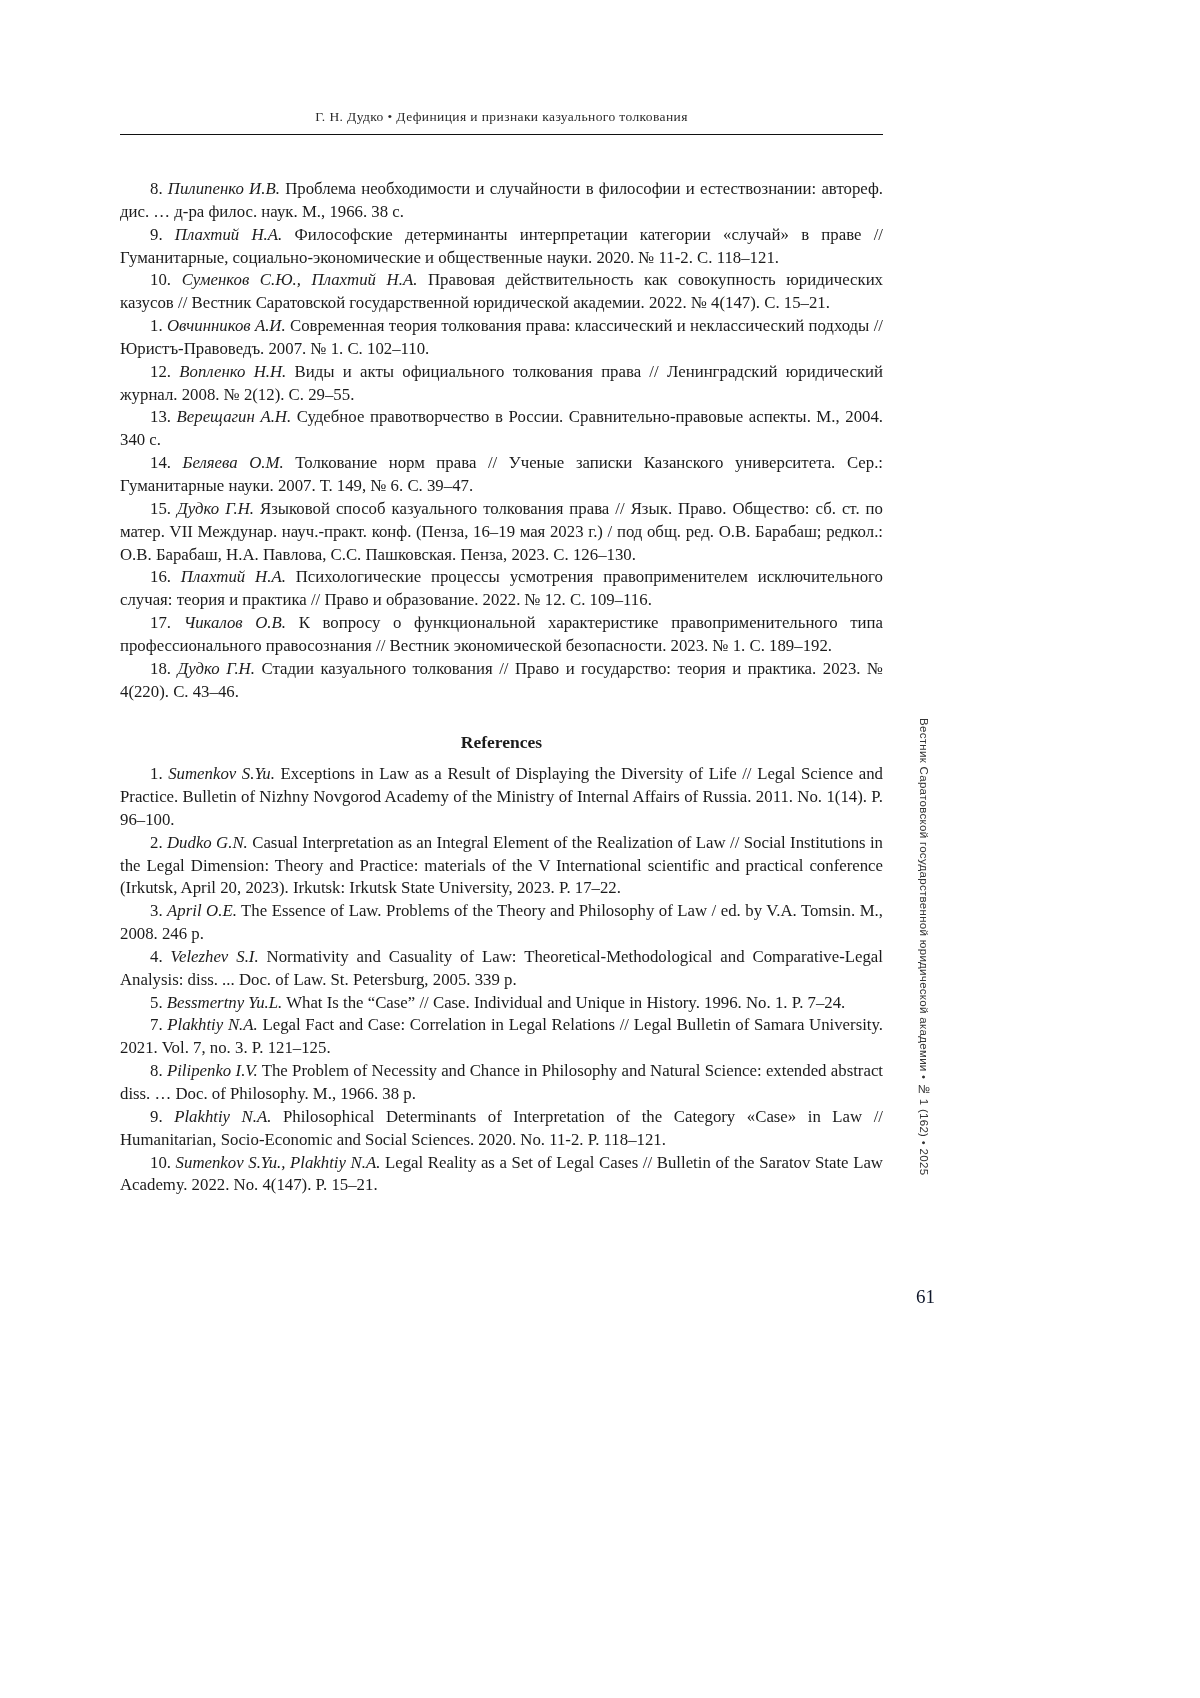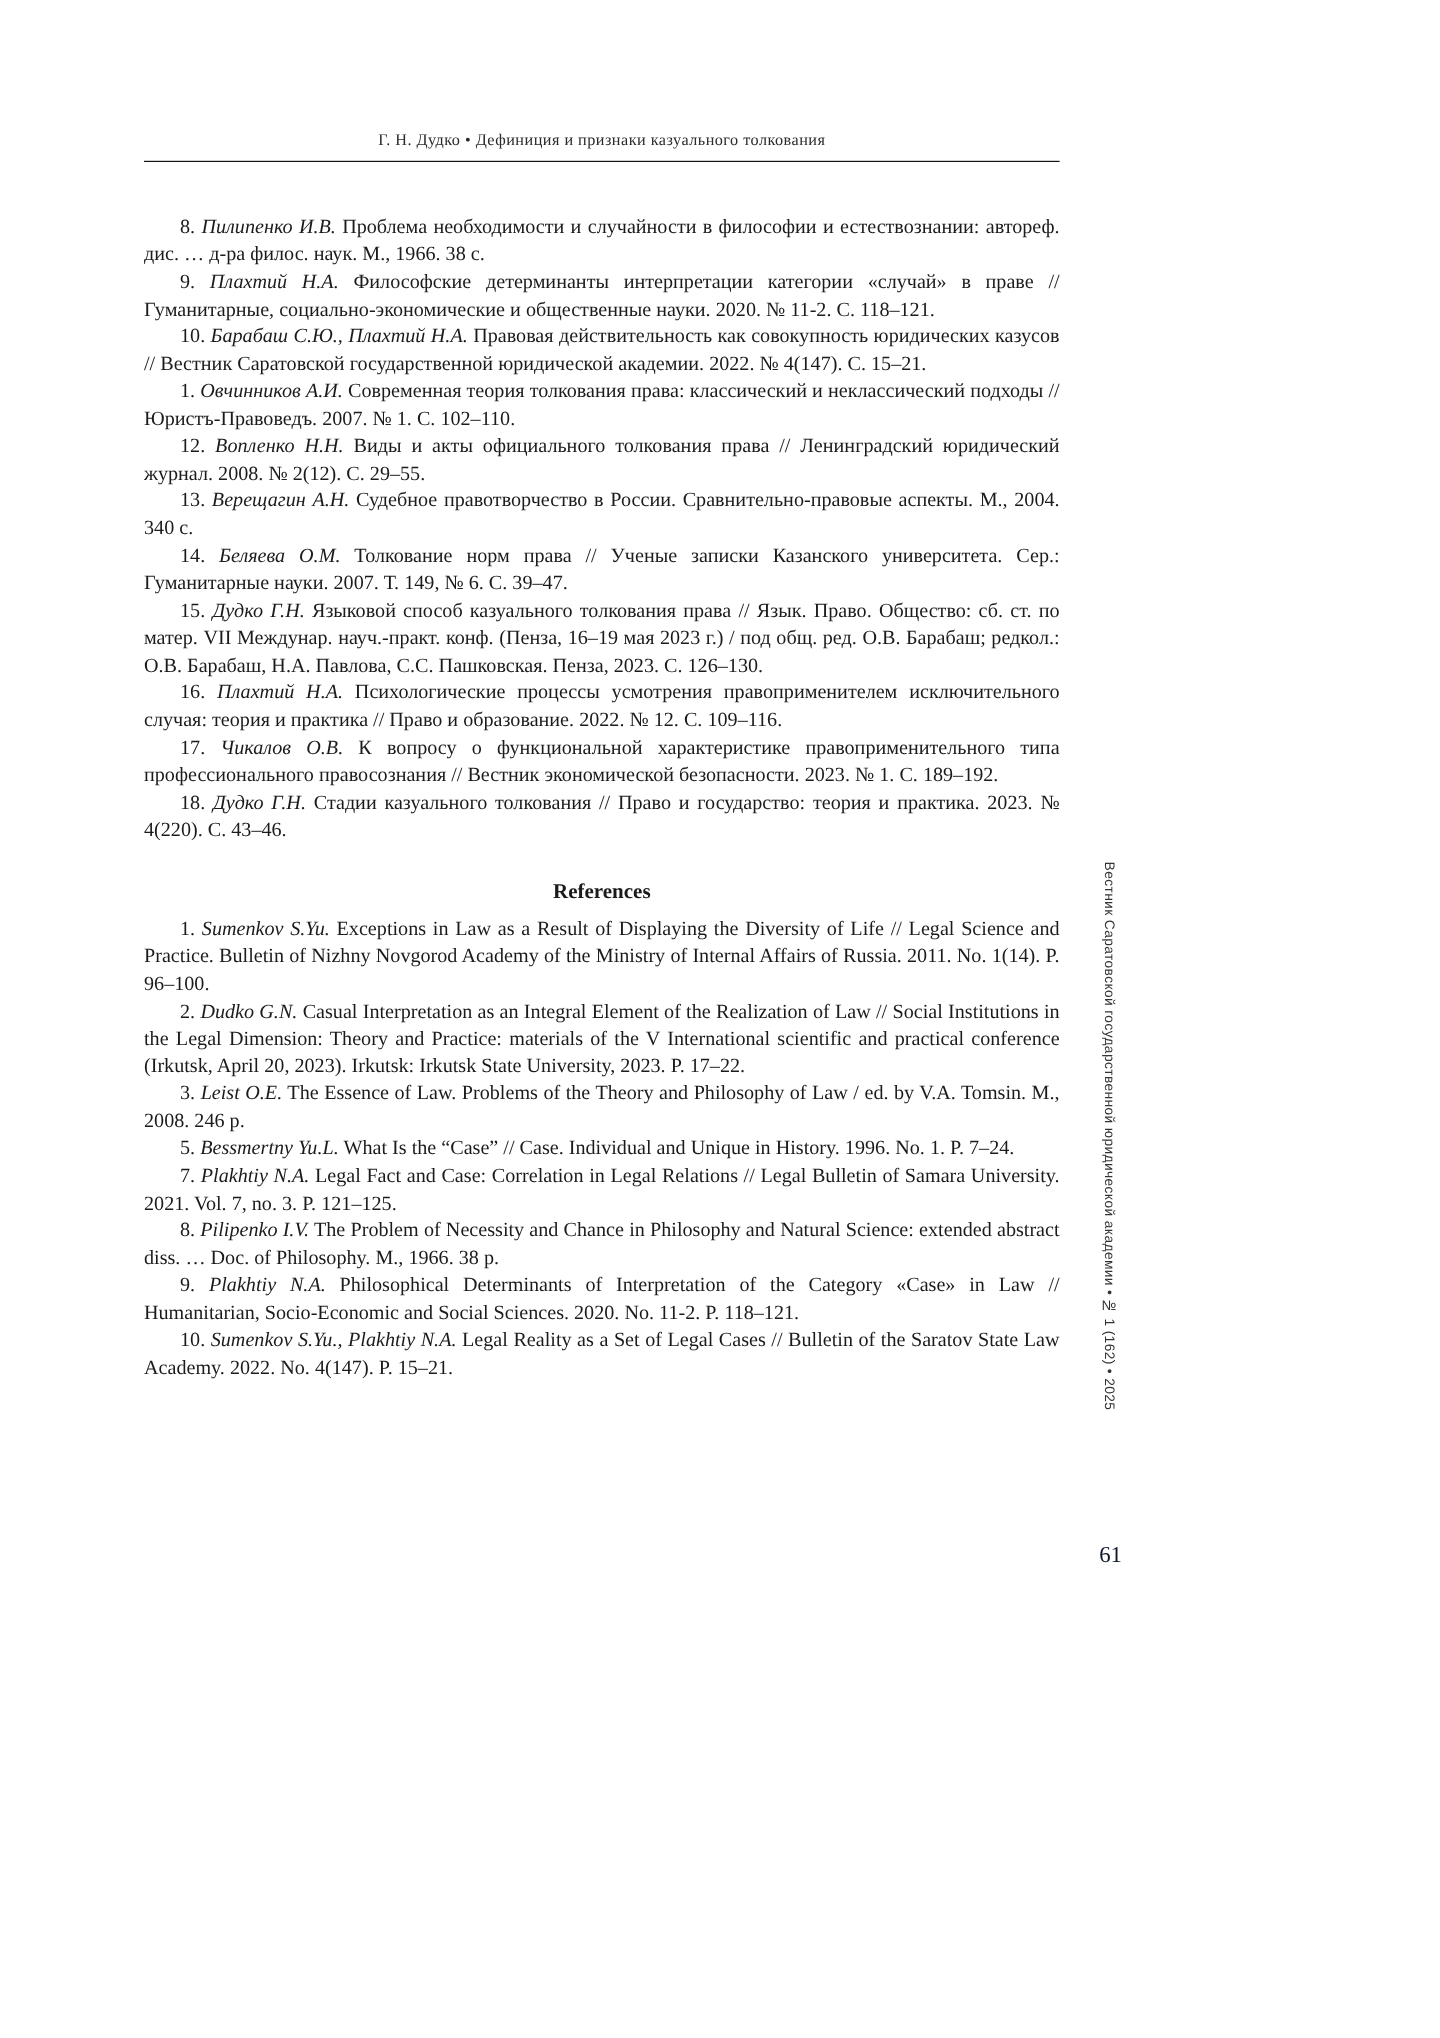--- a/index.html
+++ b/index.html
@@ -91,21 +91,21 @@
       <span class="author">Пилипенко И.В.</span>
       <span>Проблема необходимости и случайности в философии и естествознании: автореф. дис. … д-ра филос. наук. М., 1966. 38 с.</span>
     </p>
     <p class="ref">
       <span>9.</span>
       <span class="author">Плахтий Н.А.</span>
       <span>Философские детерминанты интерпретации категории «случай» в праве // Гуманитарные, социально-экономические и общественные науки. 2020. № 11-2. С. 118–121.</span>
     </p>
     <p class="ref">
       <span>10.</span>
-      <span class="author">Барабаш С.Ю., Плахтий Н.А.</span>
+      <span class="author">Суменков С.Ю., Плахтий Н.А.</span>
       <span>Правовая действительность как совокупность юридических казусов // Вестник Саратовской государственной юридической академии. 2022. № 4(147). С. 15–21.</span>
     </p>
     <p class="ref">
       <span>1.</span>
       <span class="author">Овчинников А.И.</span>
       <span>Современная теория толкования права: классический и неклассический подходы // Юристъ-Правоведъ. 2007. № 1. С. 102–110.</span>
     </p>
     <p class="ref">
       <span>12.</span>
       <span class="author">Вопленко Н.Н.</span>
@@ -149,22 +149,27 @@
       <span class="author">Sumenkov S.Yu.</span>
       <span>Exceptions in Law as a Result of Displaying the Diversity of Life // Legal Science and Practice. Bulletin of Nizhny Novgorod Academy of the Ministry of Internal Affairs of Russia. 2011. No. 1(14). P. 96–100.</span>
     </p>
     <p class="ref">
       <span>2.</span>
       <span class="author">Dudko G.N.</span>
       <span>Casual Interpretation as an Integral Element of the Realization of Law // Social Institutions in the Legal Dimension: Theory and Practice: materials of the V International scientific and practical conference (Irkutsk, April 20, 2023). Irkutsk: Irkutsk State University, 2023. P. 17–22.</span>
     </p>
     <p class="ref">
       <span>3.</span>
-      <span class="author">Leist O.E.</span>
+      <span class="author">April O.E.</span>
       <span>The Essence of Law. Problems of the Theory and Philosophy of Law / ed. by V.A. Tomsin. M., 2008. 246 p.</span>
+    </p>
+    <p class="ref">
+      <span>4.</span>
+      <span class="author">Velezhev S.I.</span>
+      <span>Normativity and Casuality of Law: Theoretical-Methodological and Comparative-Legal Analysis: diss. ... Doc. of Law. St. Petersburg, 2005. 339 p.</span>
     </p>
     <p class="ref">
       <span>5.</span>
       <span class="author">Bessmertny Yu.L.</span>
       <span>What Is the “Case” // Case. Individual and Unique in History. 1996. No. 1. P. 7–24.</span>
     </p>
     <p class="ref">
       <span>7.</span>
       <span class="author">Plakhtiy N.A.</span>
       <span>Legal Fact and Case: Correlation in Legal Relations // Legal Bulletin of Samara University. 2021. Vol. 7, no. 3. P. 121–125.</span>

